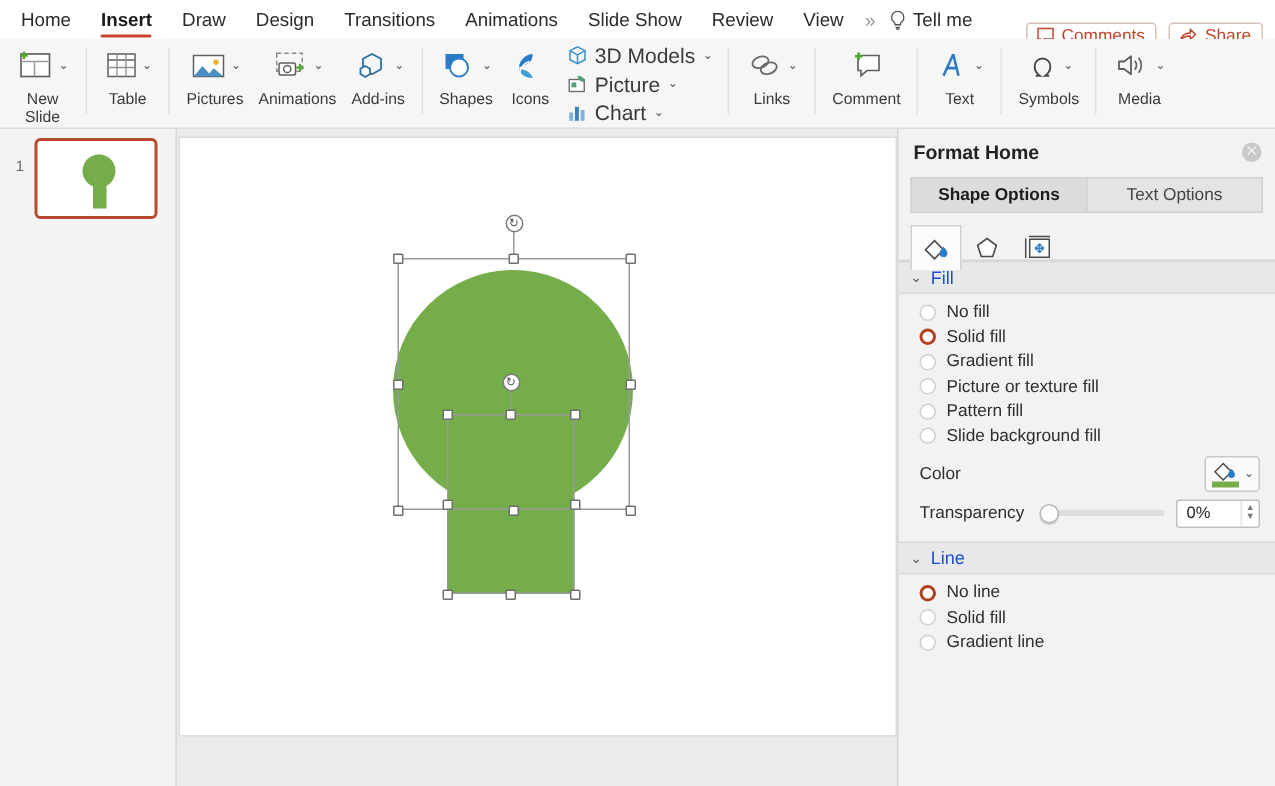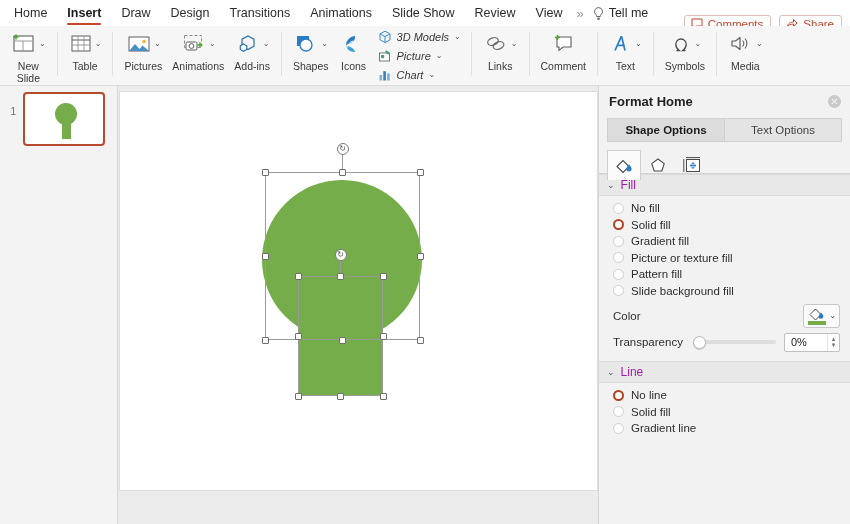--- a/index.html
+++ b/index.html
@@ -63,21 +63,21 @@
   }
   .ricon-row { display: flex; align-items: center; gap: 2px; height: 30px; }
   .rlabel {
     font-size: 10.5px; color: #3a3a3a; text-align: center; line-height: 11.5px;
     margin-top: 2px; white-space: pre-line;
   }
   .caret { font-size: 8px; color: #555; line-height: 1; }
   .stackgroup { display: flex; flex-direction: column; justify-content: center;
     height: 60px; padding: 0 4px; gap: 1px; }
   .stackitem { display: flex; align-items: center; gap: 5px; height: 18px; cursor: default; }
-  .stacklabel { font-size: 11px; color: #3a3a3a; font-style: italic; }
+  .stacklabel { font-size: 14px; color: #3a3a3a; }
 
   
   .thumbpane {
     position: absolute; left: 0; top: 86px; width: 118px; height: 438px;
     background: #f3f3f3; border-right: 1px solid #d8d8d8;
   }
   .thumbrow { display: flex; align-items: flex-start; padding: 6px 0 0 4px; }
   .thumbnum { font-size: 10px; color: #666; width: 12px; text-align: right; margin-top: 14px; }
   .thumbbox {
     margin-left: 7px; width: 82px; height: 54px; background: #ffffff;
@@ -162,21 +162,21 @@
     border-bottom: none;
   }
   .icontab.active { background: #fbfbfb; border-color: #d0d0d0; }
 
   .section-head {
     display: flex; align-items: center; gap: 6px; height: 22px;
     padding-left: 8px; background: #e8e8e8;
     border-top: 1px solid #dadada; border-bottom: 1px solid #dadada;
   }
   .section-head .sc { font-size: 9px; color: #555; }
-  .section-title { font-size: 12px; color: #a21caf; }
+  .section-title { font-size: 12px; color: #1d4ed8; }
 
   .radio-row {
     display: flex; align-items: center; gap: 7px; height: 16.5px;
     padding-left: 14px; cursor: default;
   }
   .radio {
     width: 11px; height: 11px; border-radius: 50%;
     background: #ffffff; border: 1px solid #cfcfcf; flex: none;
   }
   .radio.on {

